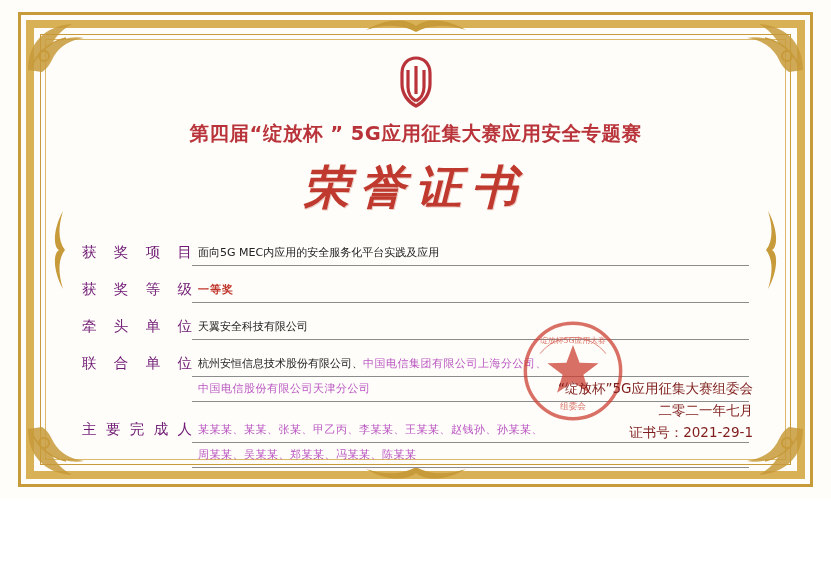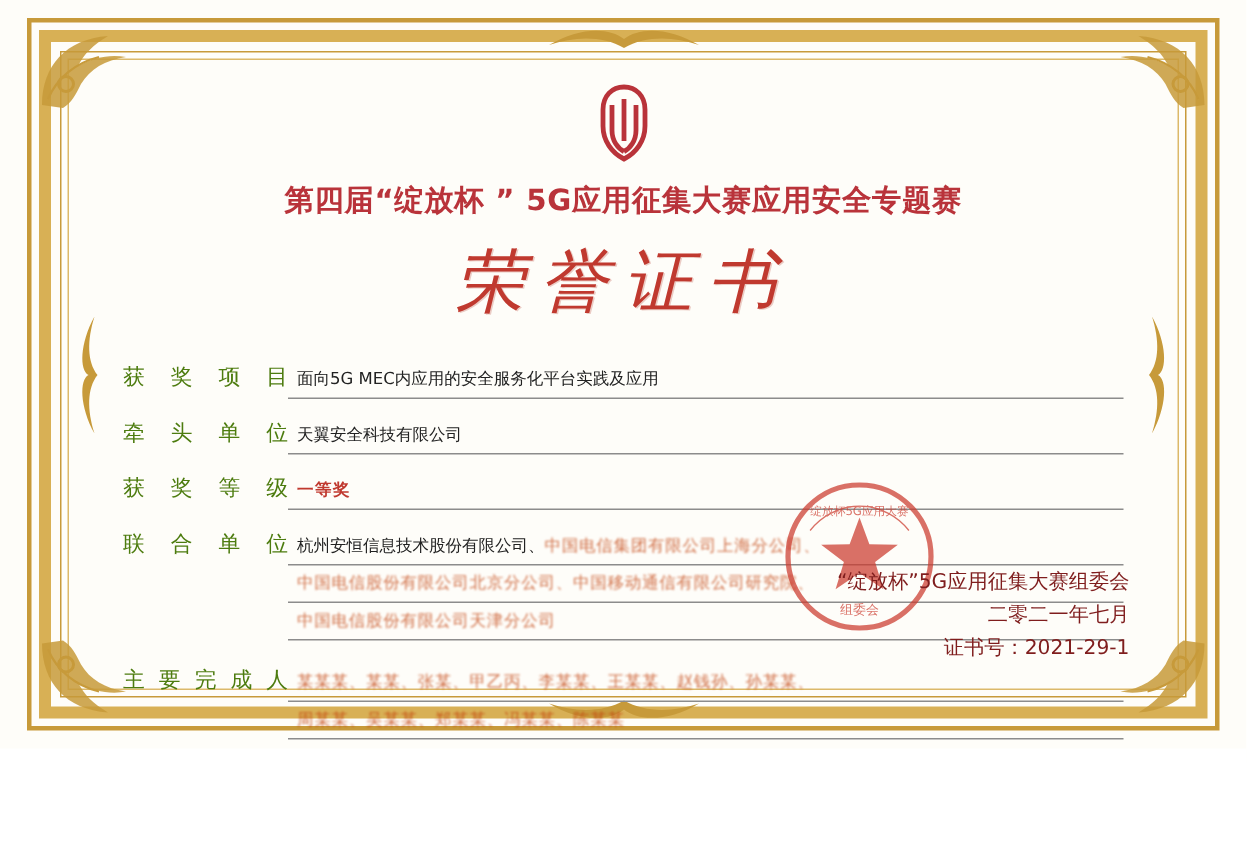--- a/index.html
+++ b/index.html
@@ -88,21 +88,21 @@
     font-weight: bold;
     font-size: 19.5px;
     letter-spacing: 0.5px;
     color: #b9333a;
     white-space: nowrap;
   }
   .honor-title {
     margin-top: 10px;
     text-align: center;
     font-family: "DejaVu Serif", "Liberation Serif", serif;
-    font-weight: normal;
+    font-weight: bold;
     font-style: italic;
     font-size: 46px;
     letter-spacing: 10px;
     color: #c0392f;
     text-shadow: 1px 1px 0 rgba(180,60,45,0.25);
   }
 
   .fields {
     margin: 22px 22px 0 22px;
   }
@@ -110,21 +110,21 @@
     display: flex;
     align-items: flex-start;
     margin-bottom: 12px;
   }
   .field-label {
     width: 110px;
     flex: 0 0 110px;
     text-align: justify;
     text-align-last: justify;
     font-size: 14.5px;
-    color: #4d7c0f;
+    color: #701a75;
     padding-top: 2px;
     line-height: 19px;
     white-space: nowrap;
   }
   .field-value {
     flex: 1 1 auto;
     min-width: 0;
     font-size: 11px;
     color: #222;
     line-height: 19px;
@@ -140,21 +140,21 @@
     border-bottom: none;
     padding: 0;
   }
   .line-block {
     border-bottom: 1px solid #8c8c8c;
     padding: 2px 2px 3px 6px;
     min-height: 19px;
   }
   .redacted {
     display: inline-block;
-    color: #c2410c;
+    color: #a21caf;
     filter: blur(0.6px);
     opacity: 0.75;
     letter-spacing: 0.5px;
   }
 
   
   .sign-block {
     position: absolute;
     right: 18px;
     bottom: 8px;
@@ -252,37 +252,34 @@
     <div class="honor-title">荣誉证书</div>
 
     <div class="fields">
 
       <div class="field-row">
         <div class="field-label">获奖项目</div>
         <div class="field-value">面向5G MEC内应用的安全服务化平台实践及应用</div>
       </div>
 
       <div class="field-row">
+        <div class="field-label">获奖等级</div>
+        <div class="field-value award-level">一等奖</div>
+      </div>
+
+      <div class="field-row">
         <div class="field-label">牵头单位</div>
         <div class="field-value">天翼安全科技有限公司</div>
-      </div>
-
-      <div class="field-row">
-        <div class="field-label">获奖等级</div>
-        <div class="field-value award-level">一等奖</div>
       </div>
 
       <div class="field-row multi">
         <div class="field-label">联合单位</div>
         <div class="field-value">
           <div class="line-block">
             <span>杭州安恒信息技术股份有限公司、</span><span class="redacted">中国电信集团有限公司上海分公司、</span>
-          </div>
-          <div class="line-block">
-            <span class="redacted">中国电信股份有限公司北京分公司、中国移动通信有限公司研究院、</span>
           </div>
           <div class="line-block">
             <span class="redacted">中国电信股份有限公司天津分公司</span>
           </div>
         </div>
       </div>
 
       <div class="field-row multi" style="margin-top:16px;">
         <div class="field-label">主要完成人</div>
         <div class="field-value">

